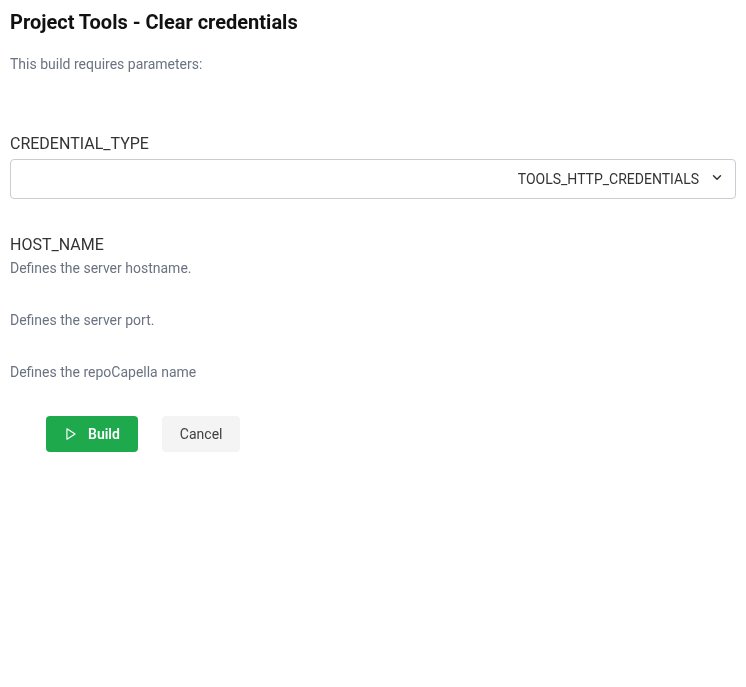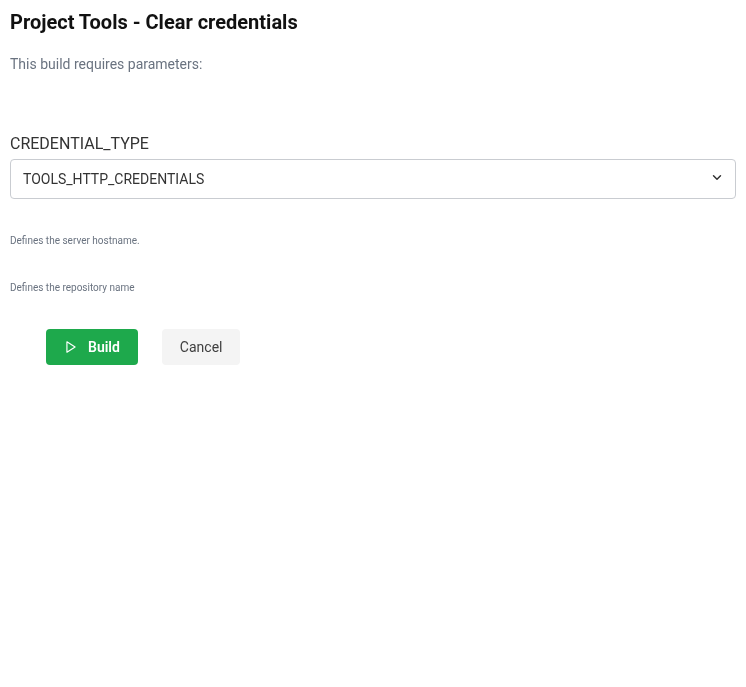--- a/index.html
+++ b/index.html
@@ -28,38 +28,39 @@
     .field-group {
       margin-bottom: 36px;
     }
     .field-label {
       font-size: 16px;
       color: #333;
       margin-bottom: 6px;
       display: block;
     }
     .field-description {
-      font-size: 10px;
+      font-size: 14px;
       color: #6a7380;
       margin-bottom: 10px;
     }
     .input-wrap {
       position: relative;
       width: 100%;
     }
     .text-input, .select-input {
       width: 100%;
       height: 40px;
       border: 1px solid #c9ccd1;
       border-radius: 4px;
       padding: 0 12px;
       font-size: 14px;
       color: #333;
       background: #fff;
       font-family: inherit;
+      text-align: right;
     }
     .select-input {
       appearance: none;
       -webkit-appearance: none;
       -moz-appearance: none;
       padding-right: 36px;
       cursor: pointer;
     }
     .chevron {
       position: absolute;
@@ -116,28 +117,30 @@
     </select>
     <span class="chevron">
       <svg width="14" height="14" viewBox="0 0 24 24" fill="none" stroke="#333" stroke-width="2.5" stroke-linecap="round" stroke-linejoin="round">
           <polyline points="6 9 12 15 18 9"></polyline>
         </svg>
     </span>
   </div>
 </div>
 
 <div class="field-group">
+  <label class="field-label">HOST_NAME</label>
   <div class="field-description">Defines the server hostname.</div>
 </div>
 
 <div class="field-group">
+  <div class="field-description">Defines the server port.</div>
 </div>
 
 <div class="field-group">
-  <div class="field-description">Defines the repository name</div>
+  <div class="field-description">Defines the repoCapella name</div>
 </div>
 
 <div class="button-row">
   <button class="btn btn-primary">
     <span class="play-icon">
       <svg width="14" height="14" viewBox="0 0 24 24" fill="none" stroke="#fff" stroke-width="2" stroke-linecap="round" stroke-linejoin="round">
           <polygon points="5 3 19 12 5 21 5 3"></polygon>
         </svg>
     </span>
     <span>Build</span>

